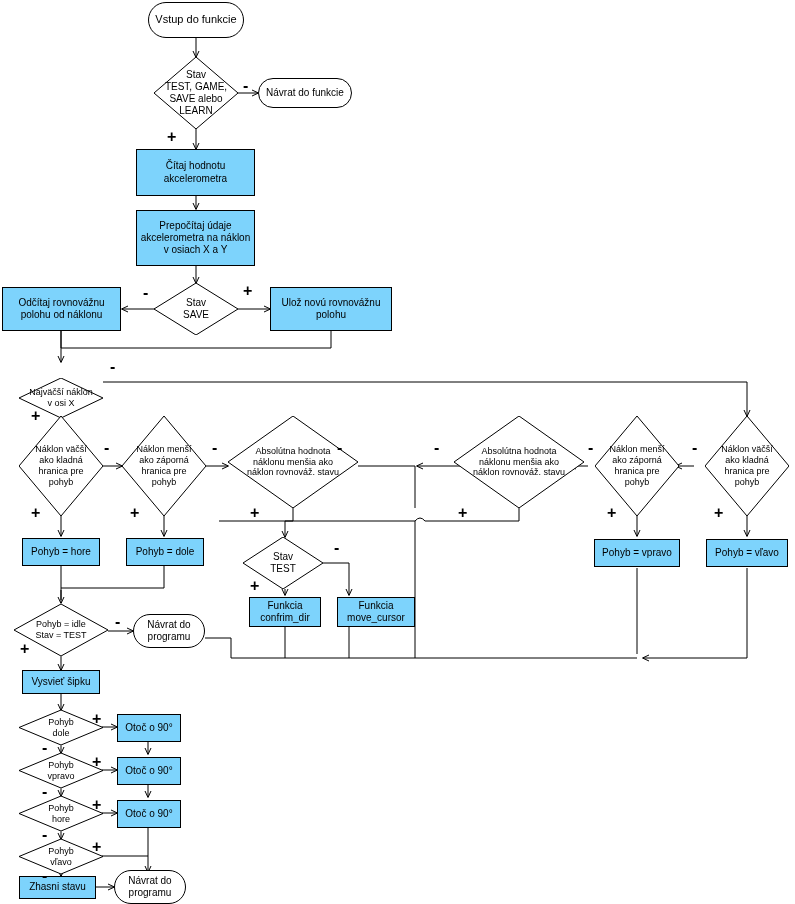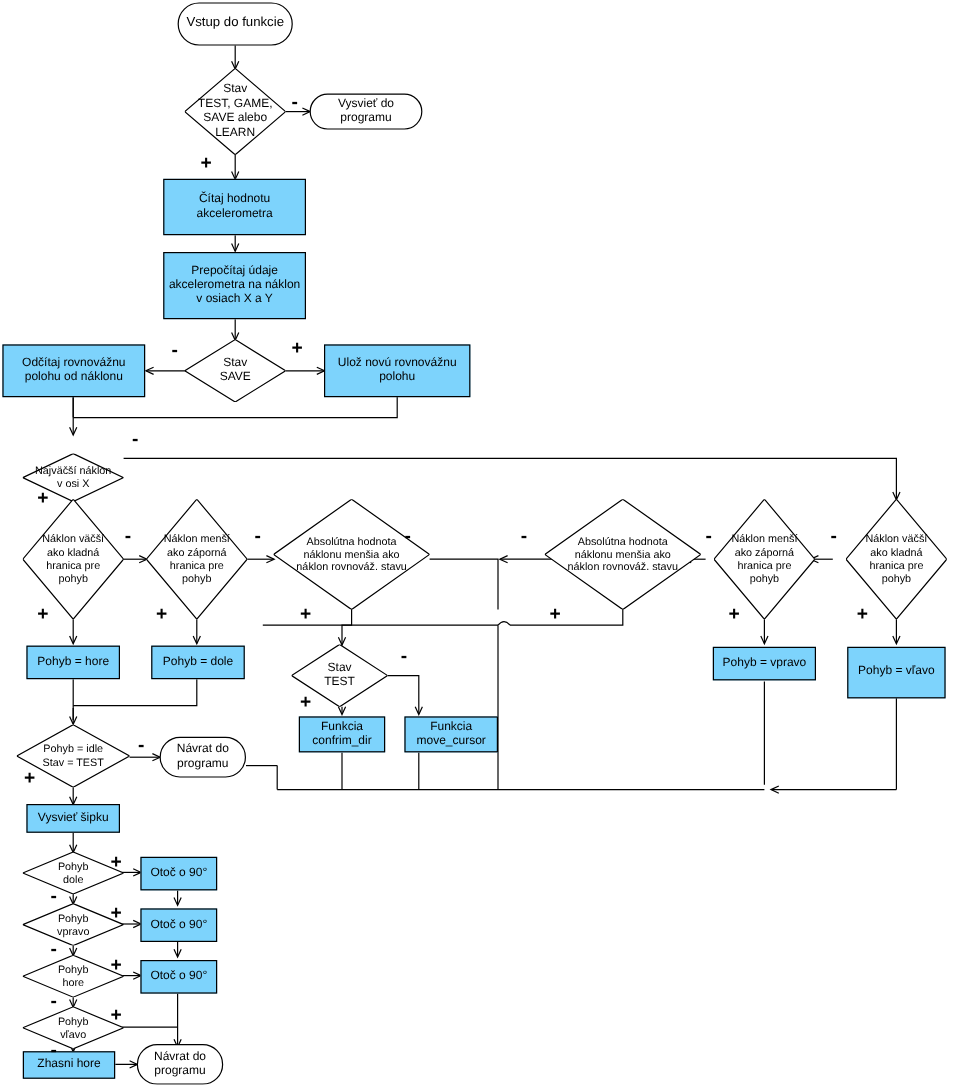--- a/index.html
+++ b/index.html
@@ -201,21 +201,21 @@
   </div>
 
   <div class="node dec" style="left:154px; top:57px; width:84px; height:72px; font-size:10px;">
     <svg class="dshape" viewBox="0 0 84 72" preserveAspectRatio="none">
         <polygon points="42,0 84,36 42,72 0,36"></polygon>
       </svg>
     <span class="lbl">Stav<br>TEST, GAME,<br>SAVE alebo<br>LEARN</span>
   </div>
 
   <div class="node term" style="left:258px; top:78px; width:94px; height:30px; font-size:10px;">
-    <span class="lbl">Vysvieť do programu</span>
+    <span class="lbl">Návrat do funkcie</span>
   </div>
 
   <div class="node proc" style="left:136px; top:149px; width:119px; height:47px; font-size:10px;">
     <span class="lbl">Čítaj hodnotu<br>akcelerometra</span>
   </div>
 
   <div class="node proc" style="left:136px; top:210px; width:119px; height:56px; font-size:10px;text-align:center;">
     <span class="lbl">Prepočítaj údaje<br>akcelerometra na náklon<br>v osiach X a Y</span>
   </div>
 
@@ -288,21 +288,21 @@
   </div>
 
   <div class="node proc" style="left:126px; top:538px; width:78px; height:28px; font-size:10px;">
     <span class="lbl">Pohyb = dole</span>
   </div>
 
   <div class="node proc" style="left:594px; top:539px; width:86px; height:28px; font-size:10px;">
     <span class="lbl">Pohyb = vpravo</span>
   </div>
 
-  <div class="node proc" style="left:706px; top:539px; width:82px; height:43px; font-size:10px;">
+  <div class="node proc" style="left:706px; top:539px; width:82px; height:28px; font-size:10px;">
     <span class="lbl">Pohyb = vľavo</span>
   </div>
 
   <div class="node dec" style="left:243px; top:537px; width:80px; height:52px; font-size:10px;">
     <svg class="dshape" viewBox="0 0 80 52" preserveAspectRatio="none">
         <polygon points="40,0 80,26 40,52 0,26"></polygon>
       </svg>
     <span class="lbl">Stav<br>TEST</span>
   </div>
 
@@ -363,21 +363,21 @@
 
   <div class="node proc" style="left:117px; top:757px; width:64px; height:28px; font-size:10px;">
     <span class="lbl">Otoč o 90°</span>
   </div>
 
   <div class="node proc" style="left:117px; top:800px; width:64px; height:28px; font-size:10px;">
     <span class="lbl">Otoč o 90°</span>
   </div>
 
   <div class="node proc" style="left:19px; top:876px; width:77px; height:23px; font-size:10px;">
-    <span class="lbl">Zhasni hore</span>
+    <span class="lbl">Zhasni stavu</span>
   </div>
 
   <div class="node term" style="left:114px; top:870px; width:72px; height:34px; font-size:10px;">
     <span class="lbl">Návrat do<br>programu</span>
   </div>
 
   <div id="signs-layer">
       <div class="sign minus" style="left: 243px; top: 78px;">-</div>
       <div class="sign plus" style="left: 167px; top: 129px;">+</div>
       <div class="sign minus" style="left: 143px; top: 285px;">-</div>

